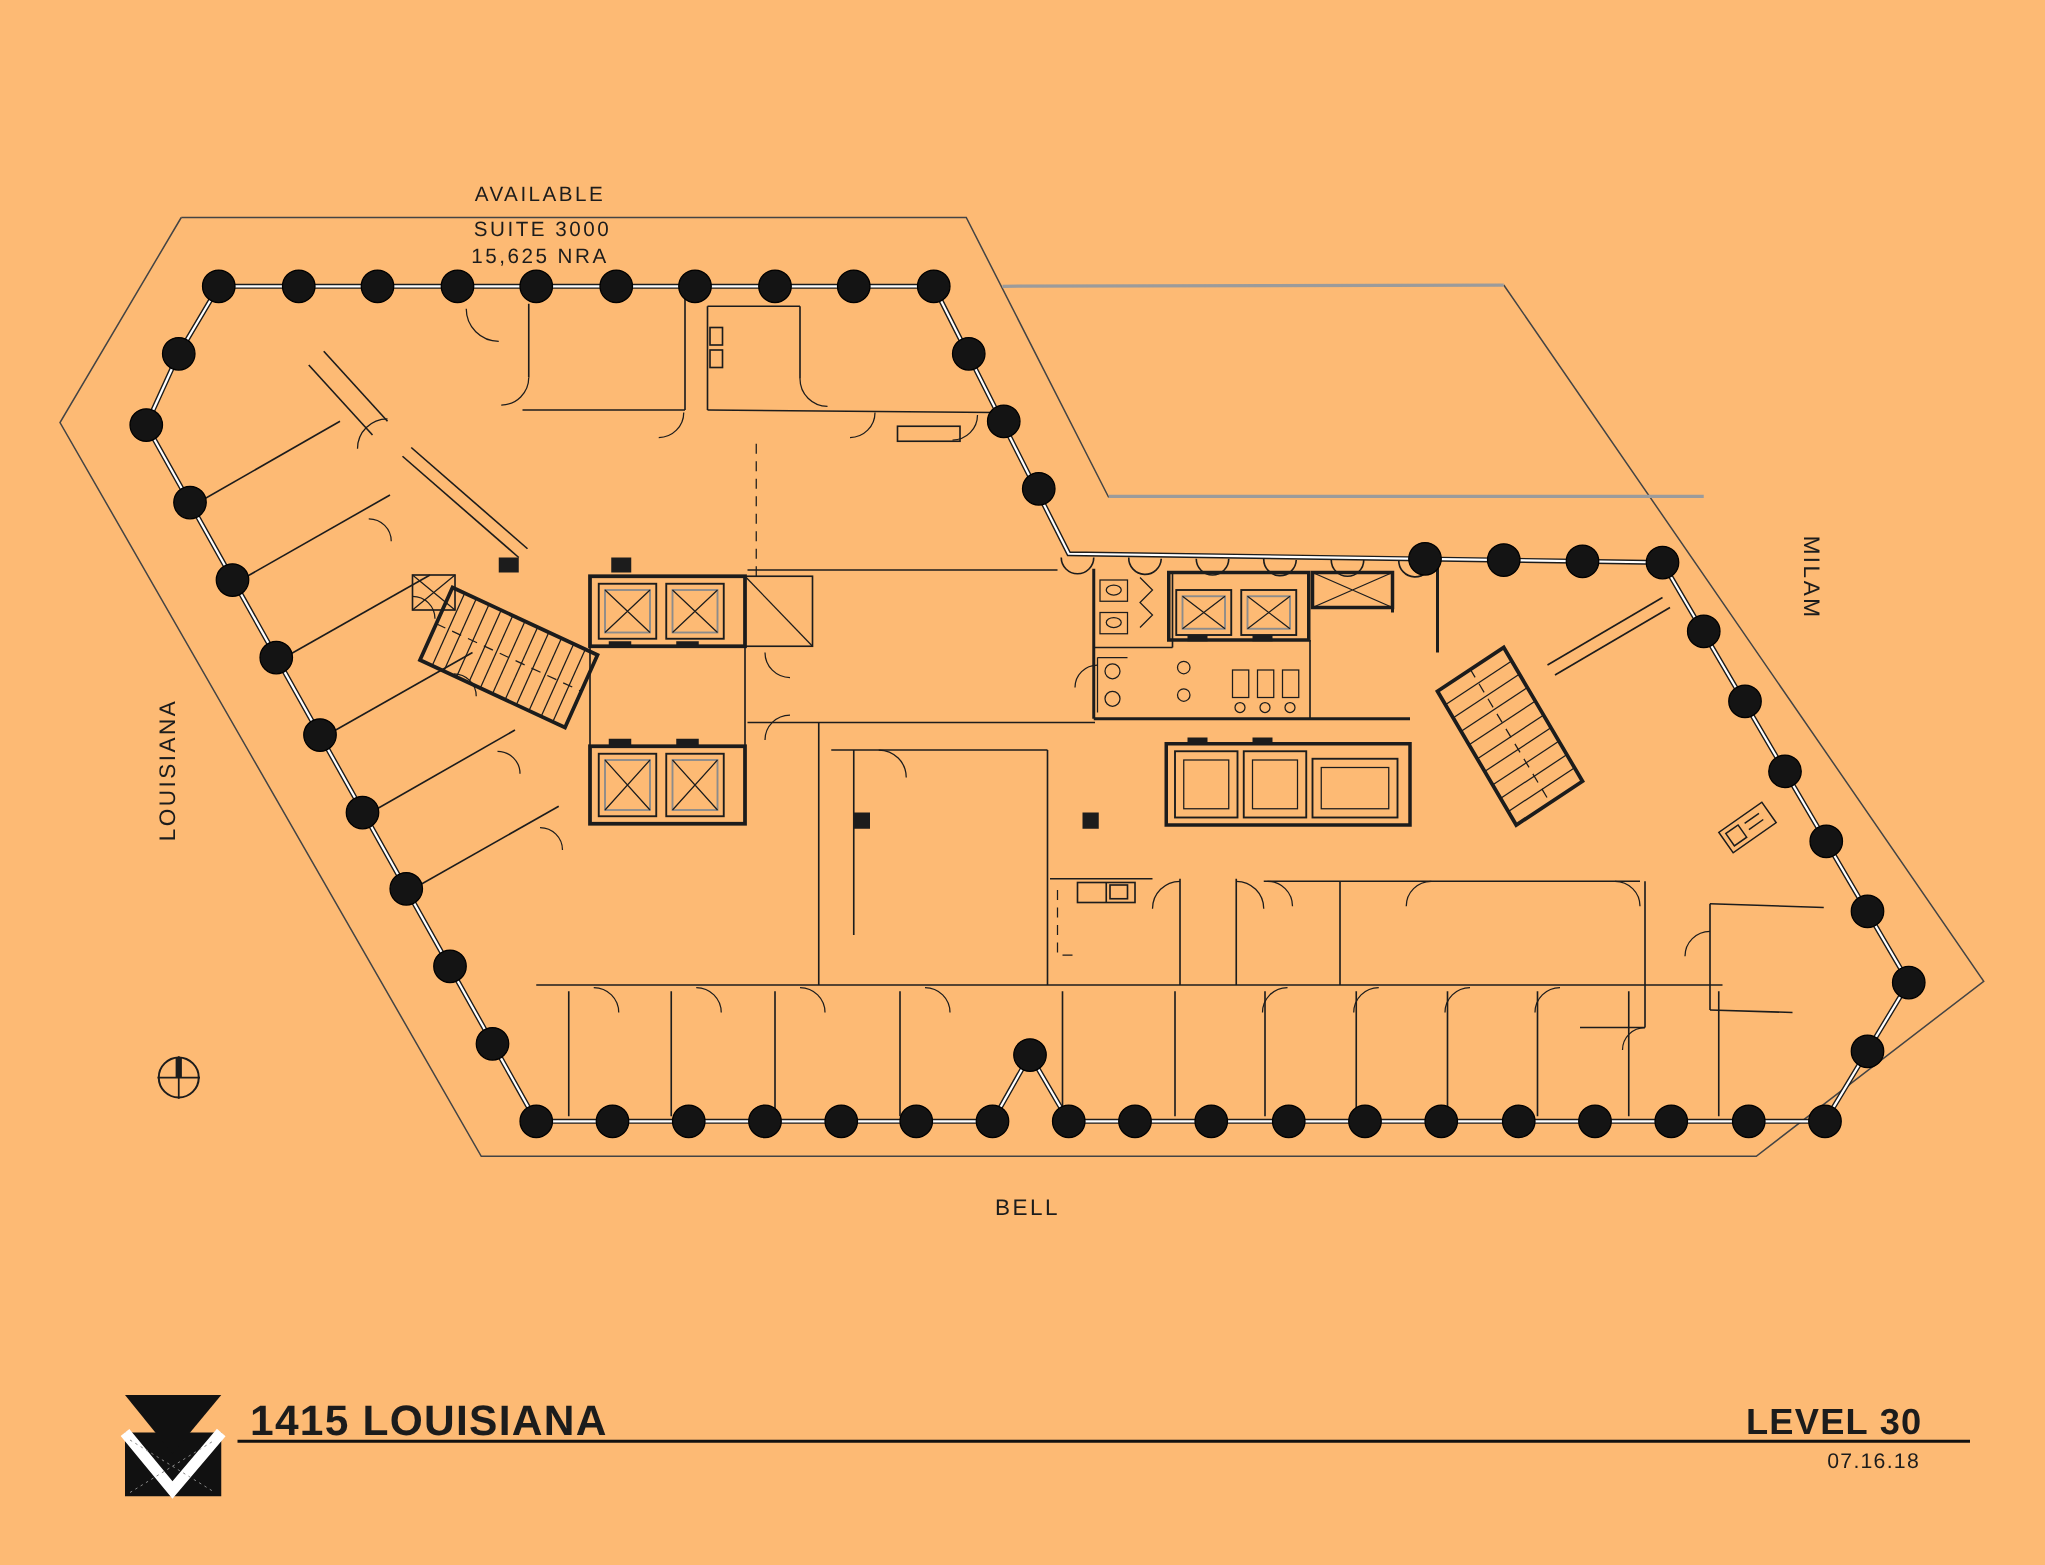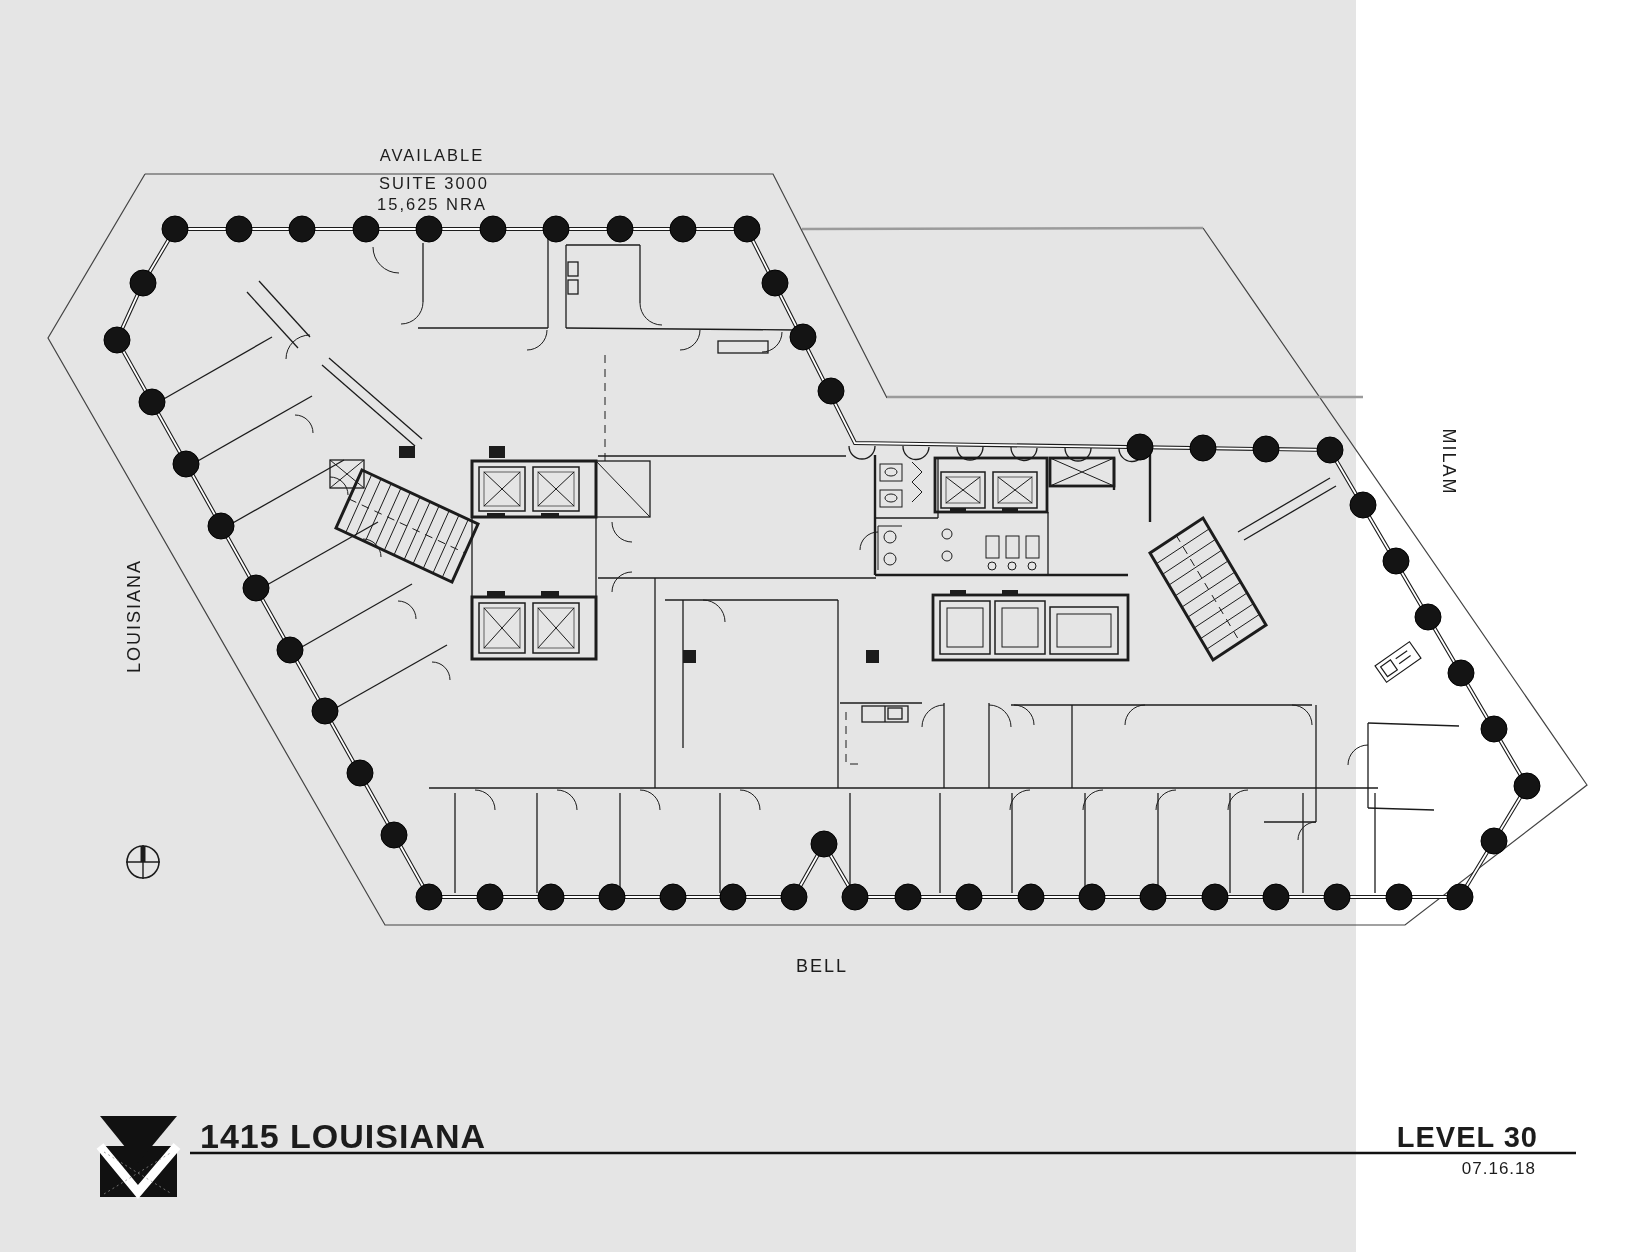--- a/index.html
+++ b/index.html
@@ -1,16 +1,16 @@
 <!DOCTYPE html>
 <html><head>
 <meta charset="utf-8">
 <style>
   html,body{margin:0;padding:0;background:#ffffff;}
-  #sheet{position:relative;width:1356px;height:1252px;background:#e5e5e5;
+  #sheet{position:relative;width:1636px;height:1252px;background:#fdba74;
          font-family:"Liberation Sans",sans-serif;}
   svg{display:block}
   text{fill:#1c1c1c;}
   .lbl{font-size:16.5px;letter-spacing:2px;}
   .street{font-size:18px;letter-spacing:2px;}
   .title{font-size:34px;font-weight:bold;letter-spacing:1px;}
   .level{font-size:29px;font-weight:bold;letter-spacing:1px;}
   .date{font-size:17px;letter-spacing:1px;}
 </style>
 </head>

